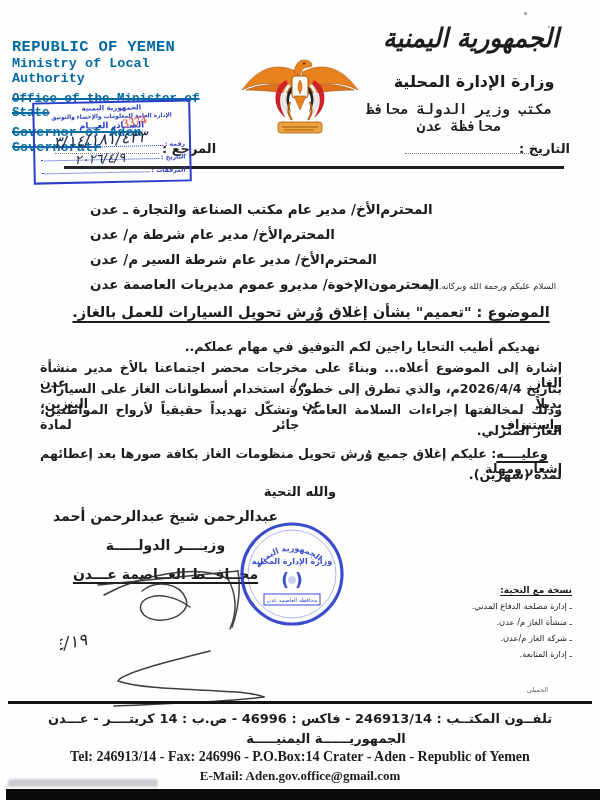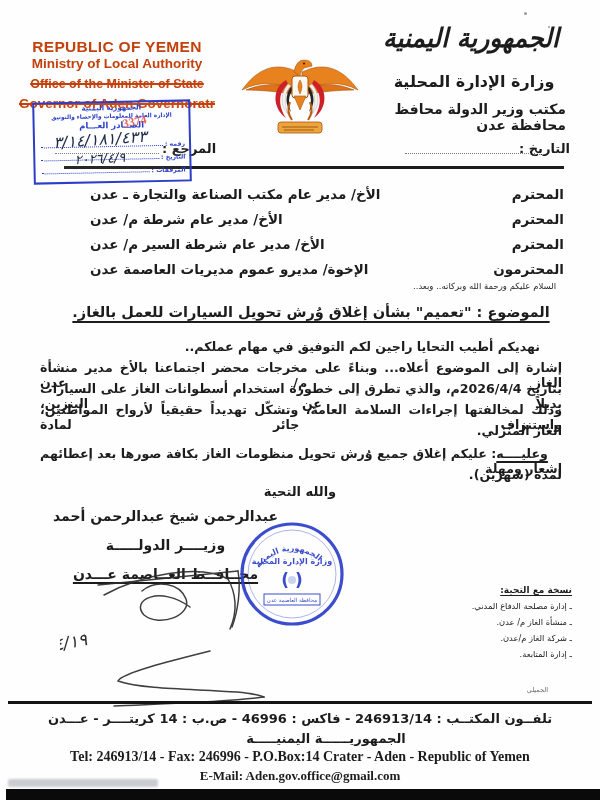--- a/index.html
+++ b/index.html
@@ -4,45 +4,45 @@
 <style>
   html,body{margin:0;padding:0;}
   body{background:#e8e8e8;font-family:"DejaVu Sans",sans-serif;}
   #page{position:relative;width:600px;height:800px;margin:0 auto;background:#fefefe;overflow:hidden;color:#1c1c1c;}
   .abs{position:absolute;}
   .ar{direction:rtl;}
   .b{font-weight:bold;}
   .u{text-decoration:underline;text-decoration-thickness:1.5px;text-underline-offset:3px;}
   .strike{text-decoration:line-through;text-decoration-thickness:1.5px;}
   
-  .en-block{left:12px;top:38px;width:210px;text-align:center;font-family:Liberation Sans, sans-serif;font-weight:bold;color:#c2410c;}
+  .en-block{left:12px;top:38px;width:210px;text-align:left;font-family:Liberation Mono, monospace;font-weight:bold;color:#0369a1;}
   .en1{font-size:15.5px;letter-spacing:.3px;}
   .en2{font-size:13.5px;}
   .en3{font-size:12.5px;margin-top:6px;}
   .en4{font-size:13.5px;margin-top:5px;}
   
   .calli{left:378px;top:24px;width:186px;font-size:25px;font-weight:bold;font-style:italic;text-align:center;transform:scaleY(1.05);}
   .minis{left:388px;top:72px;width:172px;font-size:16px;font-weight:bold;text-align:center;}
-  .office{left:352px;top:101px;width:214px;font-size:14px;font-weight:bold;}
+  .office{left:352px;top:101px;width:214px;font-size:14px;font-weight:bold;text-align:center;font-family:Liberation Mono, monospace;}
   .datelab{right:30px;top:141px;font-size:13px;font-weight:bold;}
   .dotline{border-bottom:1.5px dotted #777;height:1px;}
   
   .hrule{left:64px;top:166px;width:500px;height:2.5px;background:#1d1d1d;}
   
   .rstamp{left:33px;top:101px;width:154px;height:78px;border:2.5px solid #2b3ec9;transform:rotate(-1.2deg);background:rgba(255,255,255,.05);font-weight:bold;}
   .rstamp .l{width:100%;text-align:center;direction:rtl;color:#2b3ec9;}
   .rs-red{color:#d03a3a;font-size:7px;margin-top:1px;}
   .rs-dept{font-size:5.8px;margin-top:1px;}
   .rs-reg{font-size:8.5px;margin-top:1px;letter-spacing:1px;}
   .rs-num{position:absolute;right:42px;top:12px;color:#e04848;font-size:12px;transform:rotate(-10deg);opacity:.85;font-family:"Liberation Serif",serif;}
   .rs-row{position:absolute;right:4px;left:6px;display:flex;direction:rtl;color:#2b3ec9;font-size:6.2px;align-items:flex-end;gap:2px;}
   .rs-row .fill{flex:1;border-bottom:1px dotted #2b3ec9;height:1px;margin-bottom:1px;}
   .hand{color:#1d2a48;font-style:italic;white-space:nowrap;}
   
-  .recip{left:90px;right:36px;display:flex;flex-direction:row-reverse;justify-content:space-between;direction:rtl;font-size:13.5px;font-weight:bold;}
+  .recip{left:90px;right:36px;display:flex;flex-direction:row-reverse;direction:rtl;font-size:13.5px;font-weight:bold;margin-top:15px;}
   .greet{right:44px;top:281px;font-size:8.5px;direction:rtl;color:#2a2a2a;margin-left:36px;}
   .subject{left:60px;right:38px;top:304px;font-size:14.5px;font-weight:bold;direction:rtl;text-align:center;}
   .subject span{text-decoration:underline;text-decoration-thickness:1.5px;text-underline-offset:4px;}
   
   .bl{left:40px;right:38px;direction:rtl;font-size:12.6px;font-weight:600;text-align:justify;text-align-last:justify;}
   .bl.start{text-align:left;text-align-last:right;}
   .closing{left:0;width:600px;top:484px;text-align:center;font-size:13px;font-weight:bold;}
   
   .sig{left:48px;width:235px;text-align:center;direction:rtl;font-weight:bold;font-size:14px;}
   

